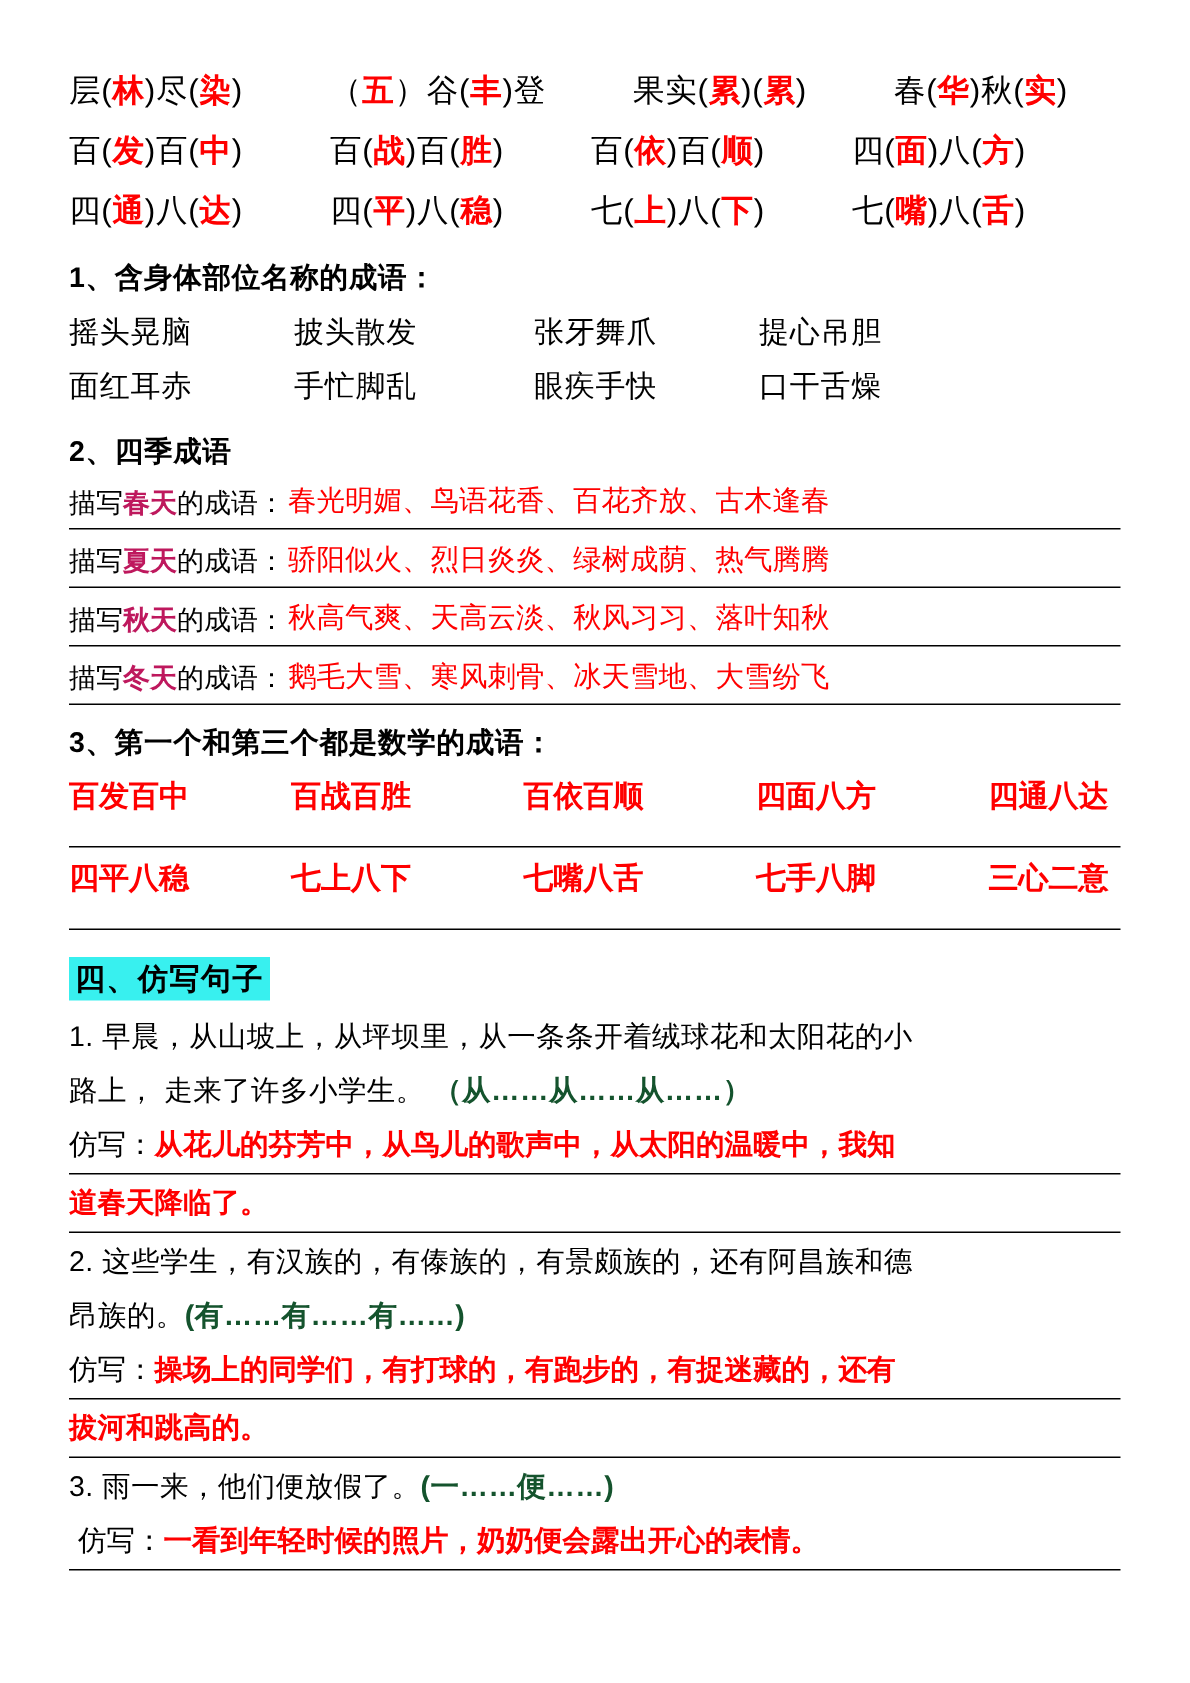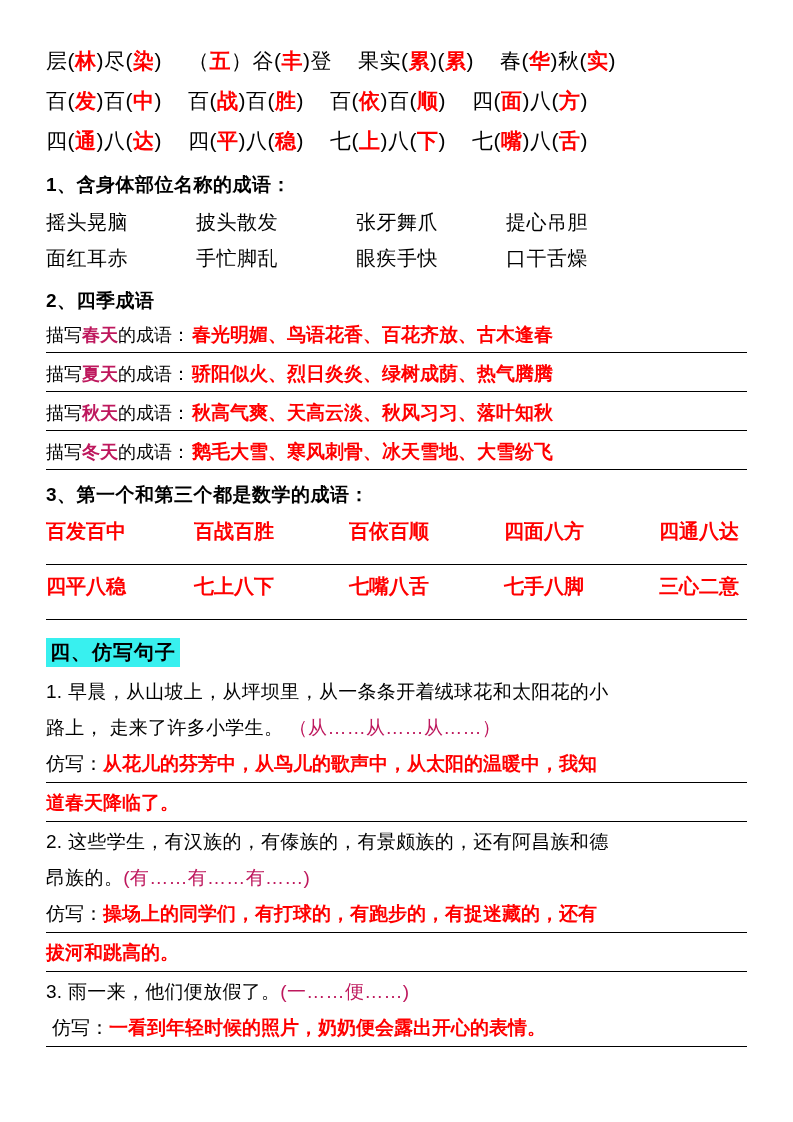--- a/index.html
+++ b/index.html
@@ -20,20 +20,21 @@
     box-sizing: border-box;
     width: 793px;
     height: 1122px;
   }
 
   
   .row {
     display: flex;
     align-items: baseline;
     white-space: nowrap;
+    gap: 32px;
   }
   .idiom-line {
     font-size: 21px;
     line-height: 38px;
     letter-spacing: 0.5px;
     margin-bottom: 2px;
   }
   .idiom-line .grp {
     margin-right: 26px;
   }
@@ -68,21 +69,21 @@
     margin-bottom: 6px;
     font-size: 18px;
     line-height: 30px;
   }
   .season-label {
     white-space: nowrap;
     font-size: 18px;
   }
   .season-answer {
     color: #ff0000;
-    font-weight: bold;
+    font-weight: normal;
     font-size: 19px;
     margin-left: 2px;
     white-space: nowrap;
   }
 
   
   .ans-row {
     border-bottom: 1px solid #000;
     color: #ff0000;
     font-weight: bold;
@@ -111,22 +112,22 @@
   }
 
   
   .q {
     font-size: 19px;
     line-height: 34px;
     letter-spacing: 0.3px;
     margin-bottom: 2px;
   }
   .q .hint {
-    color: #be185d;
-    font-weight: normal;
+    color: #14532d;
+    font-weight: bold;
   }
   .fangxie {
     font-size: 19px;
     line-height: 34px;
     margin-bottom: 4px;
   }
   .fangxie .ans {
     color: #ff0000;
     font-weight: bold;
     text-decoration: none;

